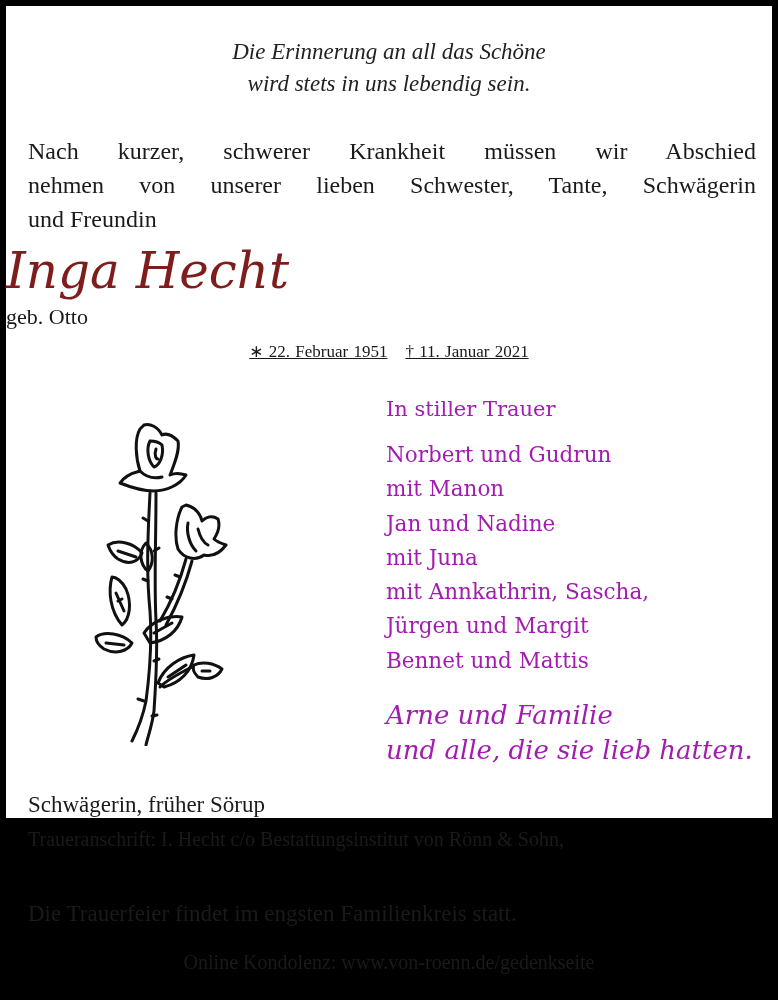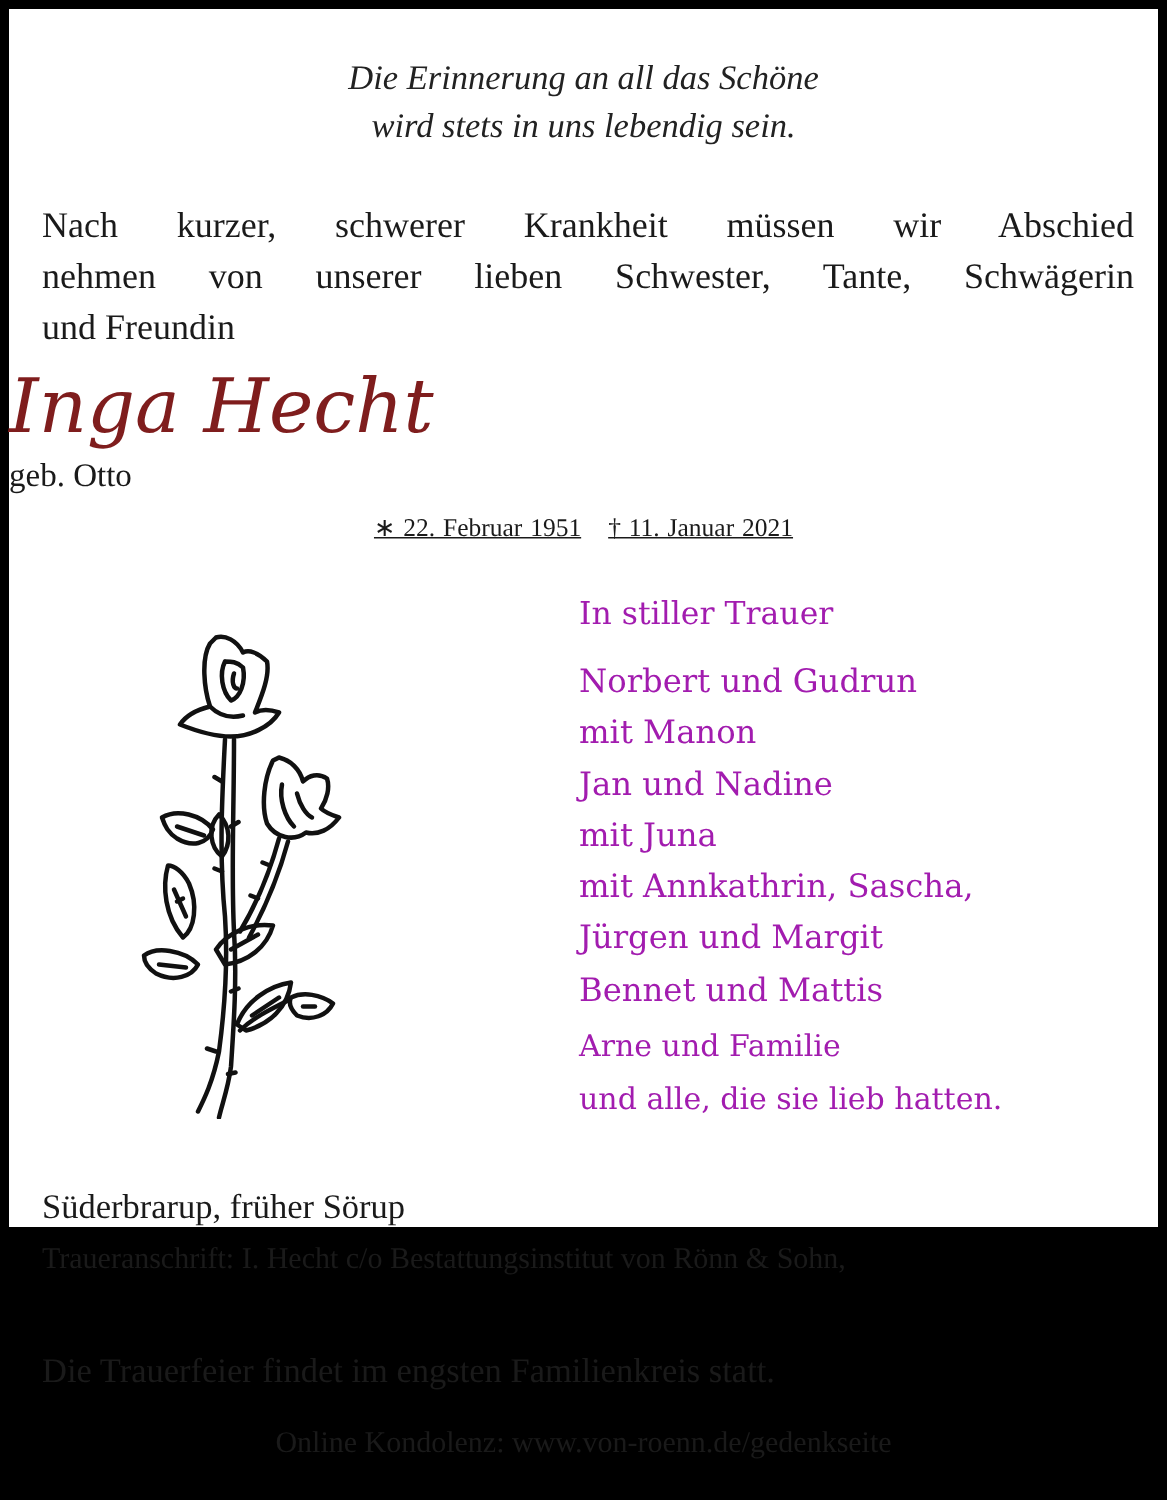--- a/index.html
+++ b/index.html
@@ -40,21 +40,21 @@
     .rose {
       position: absolute; left: 82px; top: 405px; width: 150px; height: 335px;
     }
     .mourners {
       position: absolute; left: 380px; top: 388px; width: 360px;
       font-family: "DejaVu Serif", serif; color: #a21caf;
     }
     .mourners .lead { font-size: 21px; line-height: 30px; margin-bottom: 14px; }
     .mourners .family { font-size: 21.5px; line-height: 34.3px; }
     .mourners .family div, .mourners .others div { white-space: nowrap; }
-    .mourners .others { font-size: 20px; line-height: 34.5px; margin-top: 2px; }
+    .mourners .others { font-size: 26px; line-height: 34.5px; margin-top: 20px; font-style: italic; }
     .place {
       position: absolute; left: 22px; top: 784px; width: 740px;
       font-family: "Liberation Serif", serif; font-size: 23px; line-height: 30px;
     }
     .address {
       position: absolute; left: 22px; top: 818px; width: 740px;
       font-family: "Liberation Serif", serif; font-size: 20px; line-height: 30px;
       white-space: nowrap;
     }
     .ceremony {
@@ -136,20 +136,20 @@
       <div>mit Annkathrin, Sascha,</div>
       <div>Jürgen und Margit</div>
       <div>Bennet und Mattis</div>
     </div>
     <div class="others">
       <div>Arne und Familie</div>
       <div>und alle, die sie lieb hatten.</div>
     </div>
   </div>
 
-  <div class="place">Süderbrarup, früher Sörup</div>
+  <div class="place">Schwägerin, früher Sörup</div>
   <div class="address">
     <div>Traueranschrift: I. Hecht c/o Bestattungsinstitut von Rönn &amp; Sohn,</div>
   </div>
   <div class="ceremony">Die Trauerfeier findet im engsten Familienkreis statt.</div>
   <div class="condolence">Online Kondolenz: www.von-roenn.de/gedenkseite</div>
 
 </div>
 
 </body></html>

